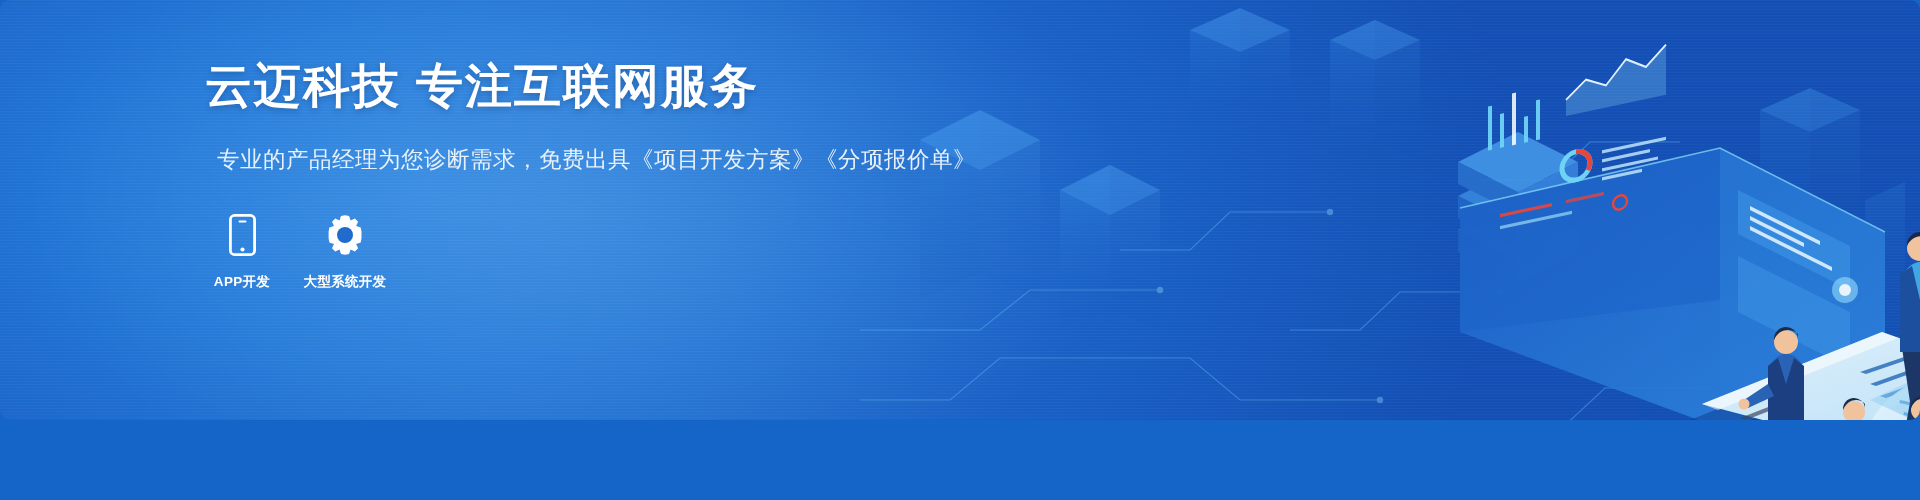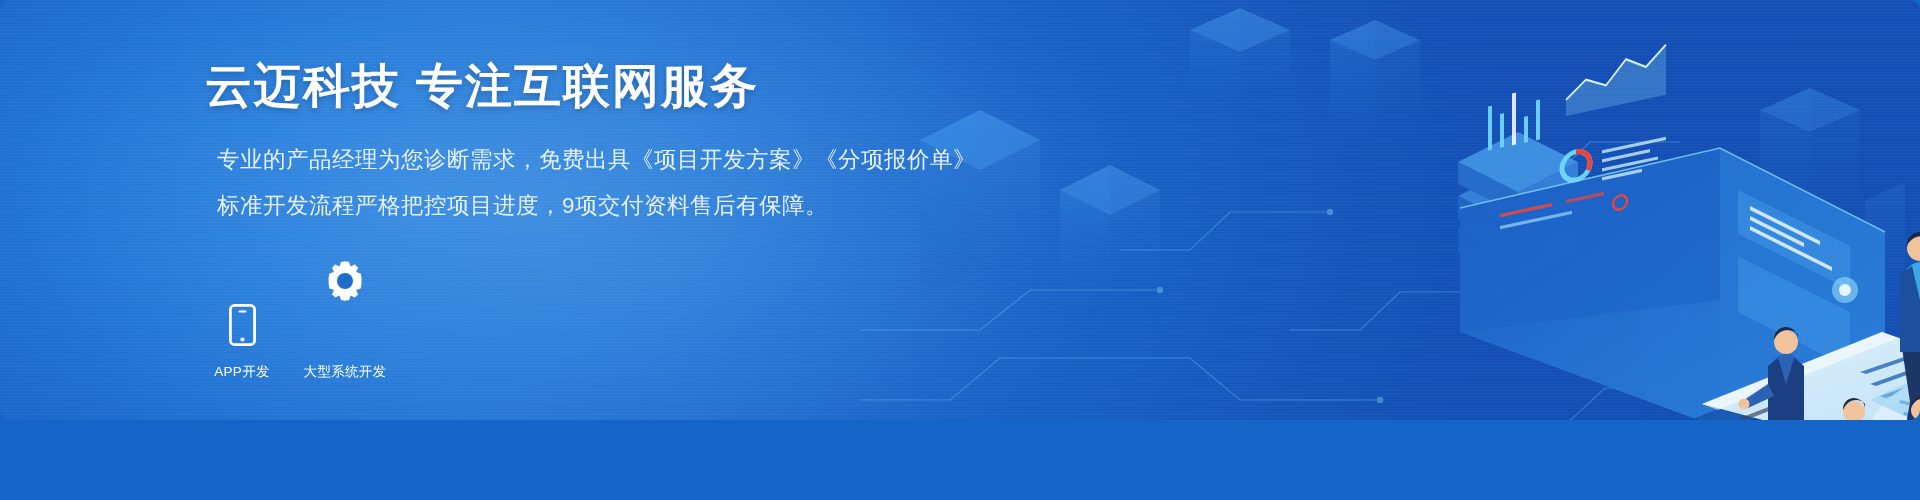--- a/index.html
+++ b/index.html
@@ -41,24 +41,24 @@
     letter-spacing:.5px;margin:12px;white-space:nowrap;font-weight:400;
   }
   .subline + .subline{margin-top:4px;}
 
   
   .icons{display:flex;align-items:flex-end;margin-top:34px;}
   .icon-item{
     display:flex;flex-direction:column;align-items:center;
     width:74px;margin-right:18px;
   }
-  .icon-item:last-child{margin-right:16px;gap:44px;}
+  .icon-item:last-child{margin-right:16px;}
   .icon-glyph{height:48px;display:flex;align-items:center;justify-content:center;}
   .icon-label{
-    color:#ffffff;font-size:13.5px;font-weight:normal;margin-top:14px;
+    color:#ffffff;font-size:13.5px;font-weight:bold;margin-top:14px;
     white-space:nowrap;letter-spacing:.3px;
   }
   .w-wide{width:96px;}
 
   
   .art{position:absolute;right:0;top:0;width:1060px;height:500px;z-index:10;}
 </style>
 </head>
 <body>
 
@@ -349,21 +349,20 @@
 
   <div class="scanlines"></div>
   <div class="vignette"></div>
 
   <div class="content">
 
     <h1 class="title">云迈科技 专注互联网服务</h1>
 
     <p class="subline">专业的产品经理为您诊断需求，免费出具《项目开发方案》《分项报价单》</p>
 
-    <p class="subline">标准开发流程严格把控项目进度，9项交付资料售后有保障。</p>
 
     <div class="icons">
 
       <div class="icon-item">
         <span class="icon-glyph">
           <svg width="27" height="42" viewBox="0 0 27 42" xmlns="http://www.w3.org/2000/svg">
             <rect x="1.4" y="1.4" width="24.2" height="39.2" rx="4.2" ry="4.2" fill="none" stroke="#ffffff" stroke-width="2.8"></rect>
             <rect x="9.5" y="6.4" width="8" height="2.2" rx="1.1" fill="#ffffff"></rect>
             <circle cx="13.5" cy="35.5" r="2.1" fill="#ffffff"></circle>
           </svg>

